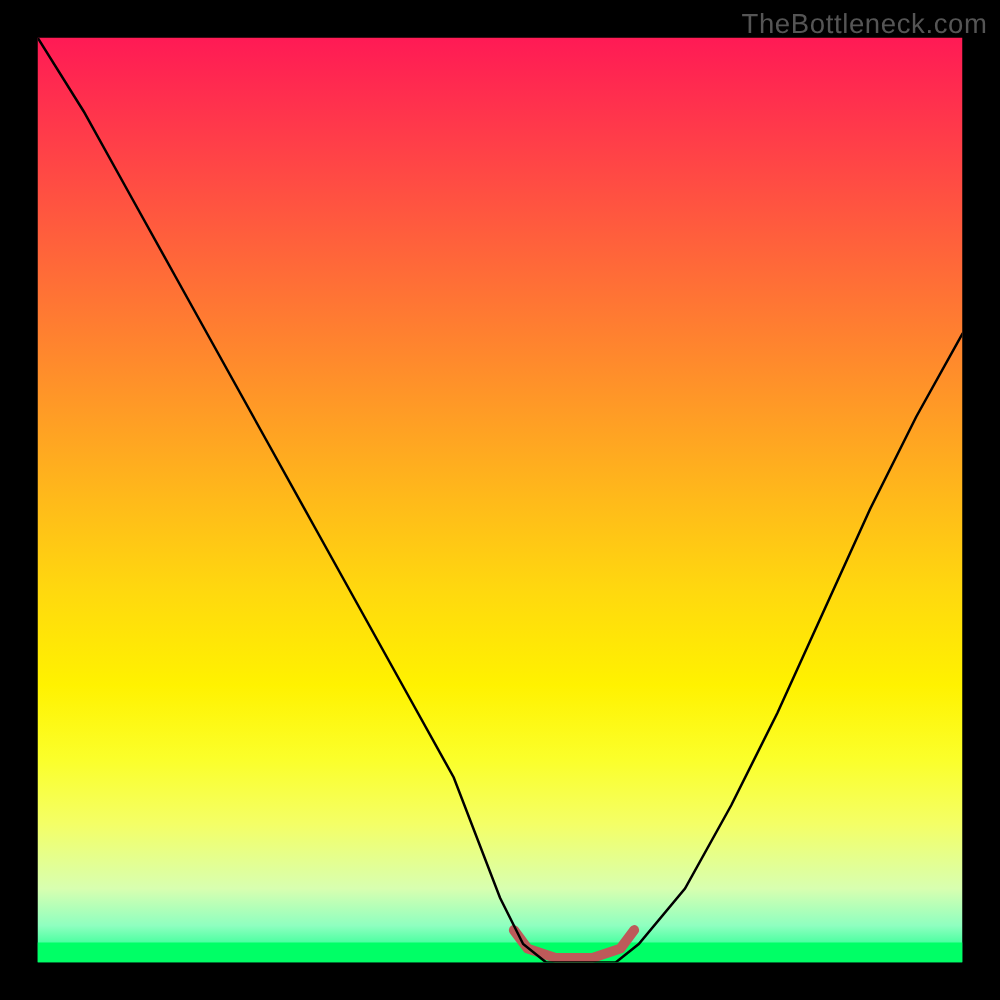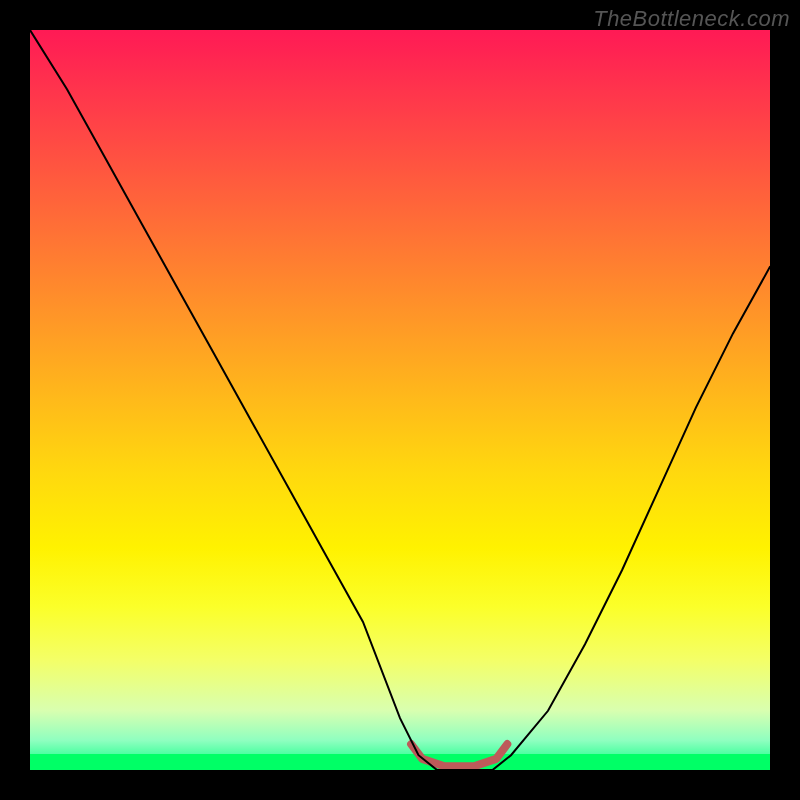--- a/index.html
+++ b/index.html
@@ -9,21 +9,20 @@
     height: 800px;
     background: #000;
     overflow: hidden;
     font-family: Arial, Helvetica, sans-serif;
   }
   .frame {
     position: relative;
     width: 800px;
     height: 800px;
     background: #000;
-    font-style: italic;
   }
   .watermark {
     position: absolute;
     top: 6px;
     right: 10px;
     color: #555;
     font-size: 22px;
     font-weight: 500;
     letter-spacing: 0.5px;
     z-index: 5;

